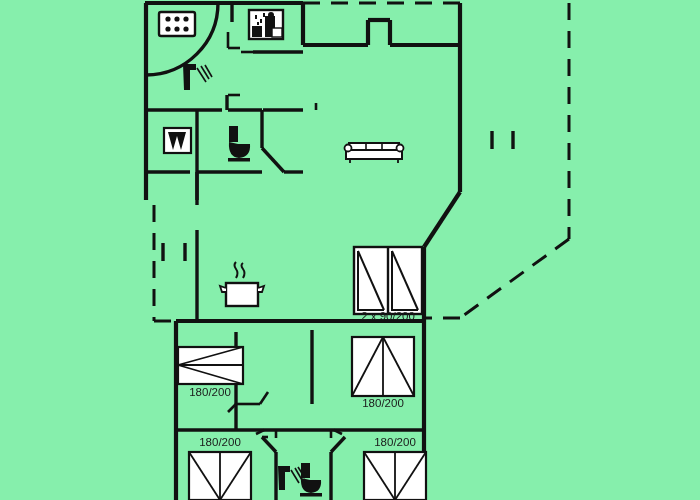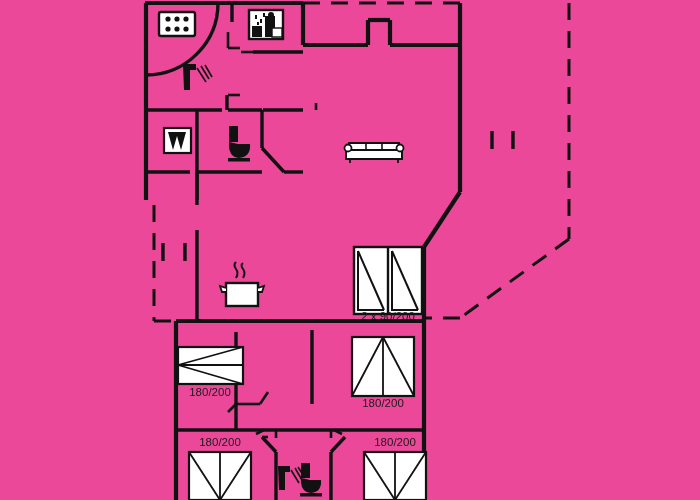--- a/index.html
+++ b/index.html
@@ -10,21 +10,21 @@
   body {
     width: 700px;
     height: 500px;
     font-family: "Liberation Sans", sans-serif;
     overflow: hidden;
   }
   #floorplan-root {
     position: relative;
     width: 700px;
     height: 500px;
-    background: #ec4899;
+    background: #86efac;
   }
   #plan-svg {
     position: absolute;
     left: 0;
     top: 0;
     width: 700px;
     height: 500px;
     display: block;
   }
   .door-label {

